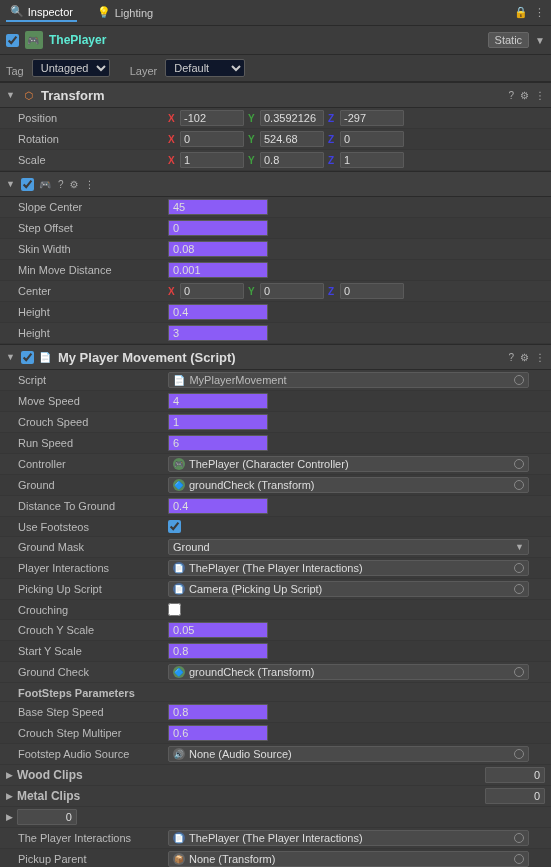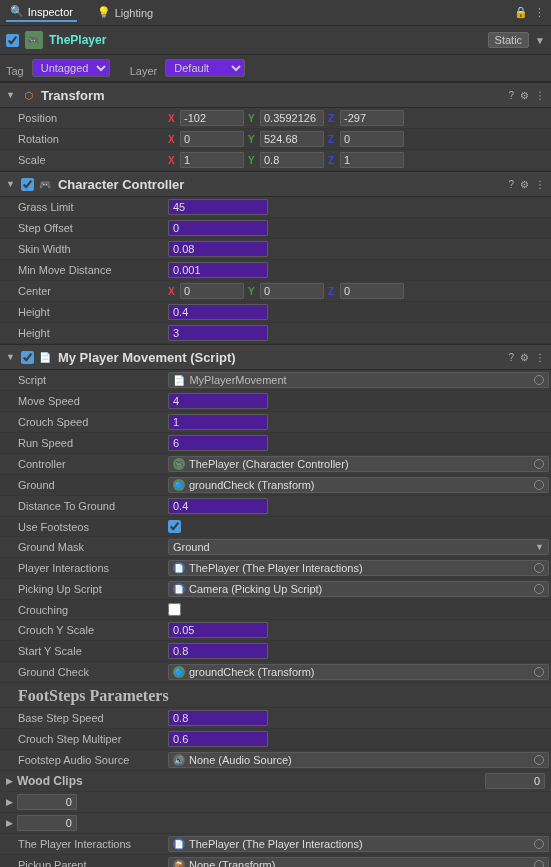--- a/index.html
+++ b/index.html
@@ -72,21 +72,21 @@
     
     .tag-layer-row {
       display: flex; align-items: flex-end;
       background: #3c3c3c;
       padding: 4px 6px;
       border-bottom: 1px solid #2a2a2a;
       gap: 8px;
     }
     .tag-label { color: #aaa; font-size: 11px; }
     .tag-select {
-      background: #6d28d9; border: 1px solid #5a5a5a;
+      background: #0f172a; border: 1px solid #5a5a5a;
       color: #ccc; font-size: 11px; padding: 1px 4px;
       border-radius: 2px; cursor: pointer;
     }
     .layer-label { color: #aaa; font-size: 11px; margin-left: 12px; }
 
     
     .section-header {
       display: flex; align-items: center;
       background: #404040;
       padding: 4px 6px;
@@ -100,21 +100,21 @@
       width: 16px; height: 16px;
       display: flex; align-items: center; justify-content: center;
       font-size: 10px;
     }
     .section-title { font-size: 13px; color: #ddd; font-weight: bold; flex: 1; }
     .section-actions { display: flex; gap: 6px; color: #aaa; font-size: 10px; }
 
     
     .prop-row {
       display: flex; align-items: center;
-      padding: 2px 2px 2px 18px;
+      padding: 2px 22px 2px 18px;
       border-bottom: 1px solid #363636;
       min-height: 20px;
       background: #3c3c3c;
     }
     .prop-row:nth-child(even) { background: #3a3a3a; }
     .prop-label {
       color: #bbb; font-size: 11px;
       width: 150px; min-width: 150px;
       flex-shrink: 0;
     }
@@ -131,21 +131,21 @@
     .xyz-label { color: #e04040; font-size: 10px; font-weight: bold; min-width: 10px; }
     .xyz-label.y { color: #40a040; }
     .xyz-label.z { color: #4040e0; }
     .xyz-input {
       background: #4a4a4a; border: 1px solid #5a5a5a;
       color: #ddd; font-size: 11px; padding: 1px 3px;
       width: 64px; border-radius: 1px;
     }
 
     .single-input {
-      background: #4c1d95; border: 1px solid #5a5a5a;
+      background: #8b5cf6; border: 1px solid #5a5a5a;
       color: #ddd; font-size: 11px; padding: 1px 4px;
       width: 100px; border-radius: 1px;
     }
 
     
     .obj-ref {
       display: flex; align-items: center;
       background: #4a4a4a; border: 1px solid #5a5a5a;
       padding: 1px 4px; border-radius: 2px;
       flex: 1; gap: 4px; cursor: pointer;
@@ -178,25 +178,24 @@
     
     .prop-checkbox {
       width: 13px; height: 13px;
       accent-color: #4d9de0;
     }
 
     
     .subsection-label {
       padding: 4px 6px 2px 18px;
       color: #bbb;
-      font-size: 16px;
+      font-size: 11px;
       font-weight: bold;
       background: #3c3c3c;
       border-bottom: 1px solid #363636;
-      font-family: Liberation Serif, serif;
     }
 
     
     .collapse-row {
       display: flex; align-items: center;
       padding: 2px 6px;
       background: #3c3c3c;
       border-bottom: 1px solid #363636;
       cursor: pointer;
       min-height: 20px;
@@ -321,30 +320,29 @@
       <span class="xyz-label z">Z</span>
       <input class="xyz-input" type="text" value="1" style="">
     </div>
   </div>
 </div>
 
 <div class="section-header">
   <span class="arrow">▼</span>
   <input type="checkbox" class="obj-checkbox" checked="" style="">
   <span class="section-icon" style="color:#5a8a5a;">🎮</span>
-  <span class="section-title">Character Controller</span>
   <div class="section-actions">
     <span>?</span>
     <span>⚙</span>
     <span>⋮</span>
   </div>
 </div>
 
 <div class="prop-row">
-  <span class="prop-label">Grass Limit</span>
+  <span class="prop-label">Slope Center</span>
   <div class="prop-value">
     <input class="single-input" type="text" value="45" style="">
   </div>
 </div>
 
 <div class="prop-row">
   <span class="prop-label">Step Offset</span>
   <div class="prop-value">
     <input class="single-input" type="text" value="0" style="">
   </div>
@@ -568,20 +566,21 @@
 </div>
 
 <div class="collapse-row">
   <span class="collapse-arrow">▶</span>
   <span class="collapse-label">Wood Clips</span>
   <span class="collapse-value">0</span>
 </div>
 
 <div class="collapse-row">
   <span class="collapse-arrow">▶</span>
+  <span class="collapse-label">Metal Clips</span>
   <span class="collapse-value">0</span>
 </div>
 
 <div class="collapse-row">
   <span class="collapse-arrow">▶</span>
   <span class="collapse-value">0</span>
 </div>
 
 <div class="prop-row">
   <span class="prop-label">The Player Interactions</span>

